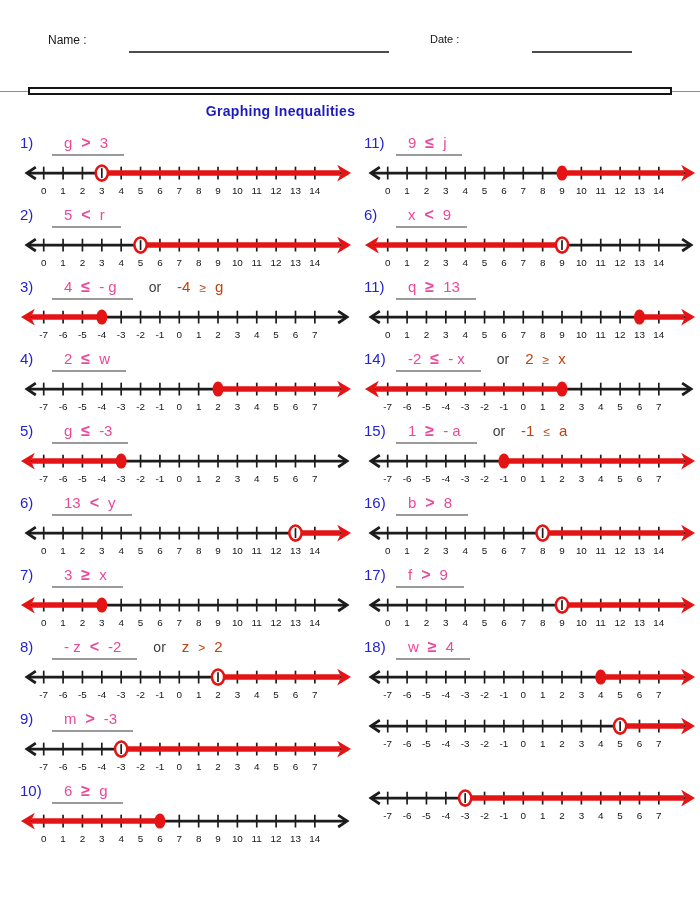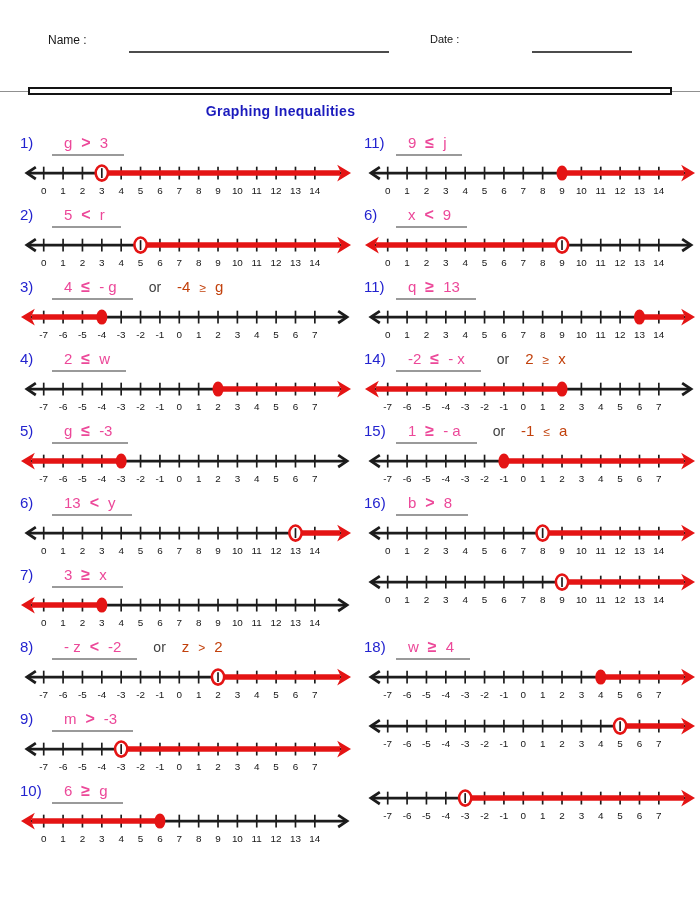--- a/index.html
+++ b/index.html
@@ -794,20 +794,27 @@
           <text x="180.8" y="36.5" font-size="10" text-anchor="middle" fill="#161616" font-family="Liberation Sans, sans-serif">8</text>
           <text x="200.4" y="36.5" font-size="10" text-anchor="middle" fill="#161616" font-family="Liberation Sans, sans-serif">9</text>
           <text x="220" y="36.5" font-size="10" text-anchor="middle" fill="#161616" font-family="Liberation Sans, sans-serif">10</text>
           <text x="239.60000000000002" y="36.5" font-size="10" text-anchor="middle" fill="#161616" font-family="Liberation Sans, sans-serif">11</text>
           <text x="259.20000000000005" y="36.5" font-size="10" text-anchor="middle" fill="#161616" font-family="Liberation Sans, sans-serif">12</text>
           <text x="278.8" y="36.5" font-size="10" text-anchor="middle" fill="#161616" font-family="Liberation Sans, sans-serif">13</text>
           <text x="298.40000000000003" y="36.5" font-size="10" text-anchor="middle" fill="#161616" font-family="Liberation Sans, sans-serif">14</text>
         </svg>
   </div>
       <div class="problem">
+    <div class="prob-head">
+      <span class="pnum">17)</span>
+      <span class="expr">
+        <span class="lhs">f</span><span class="op">&gt;</span><span class="rhs">9</span>
+      </span>
+
+    </div>
     <svg class="numline" width="332" height="46" viewBox="0 0 336 46">
           <line x1="7" y1="15" x2="331" y2="15" stroke="#1c1c1c" stroke-width="2.6"></line>
           <line x1="24" y1="8.5" x2="24" y2="21.5" stroke="#1c1c1c" stroke-width="1.7"></line>
           <line x1="43.6" y1="8.5" x2="43.6" y2="21.5" stroke="#1c1c1c" stroke-width="1.7"></line>
           <line x1="63.2" y1="8.5" x2="63.2" y2="21.5" stroke="#1c1c1c" stroke-width="1.7"></line>
           <line x1="82.80000000000001" y1="8.5" x2="82.80000000000001" y2="21.5" stroke="#1c1c1c" stroke-width="1.7"></line>
           <line x1="102.4" y1="8.5" x2="102.4" y2="21.5" stroke="#1c1c1c" stroke-width="1.7"></line>
           <line x1="122" y1="8.5" x2="122" y2="21.5" stroke="#1c1c1c" stroke-width="1.7"></line>
           <line x1="141.60000000000002" y1="8.5" x2="141.60000000000002" y2="21.5" stroke="#1c1c1c" stroke-width="1.7"></line>
           <line x1="161.20000000000002" y1="8.5" x2="161.20000000000002" y2="21.5" stroke="#1c1c1c" stroke-width="1.7"></line>

